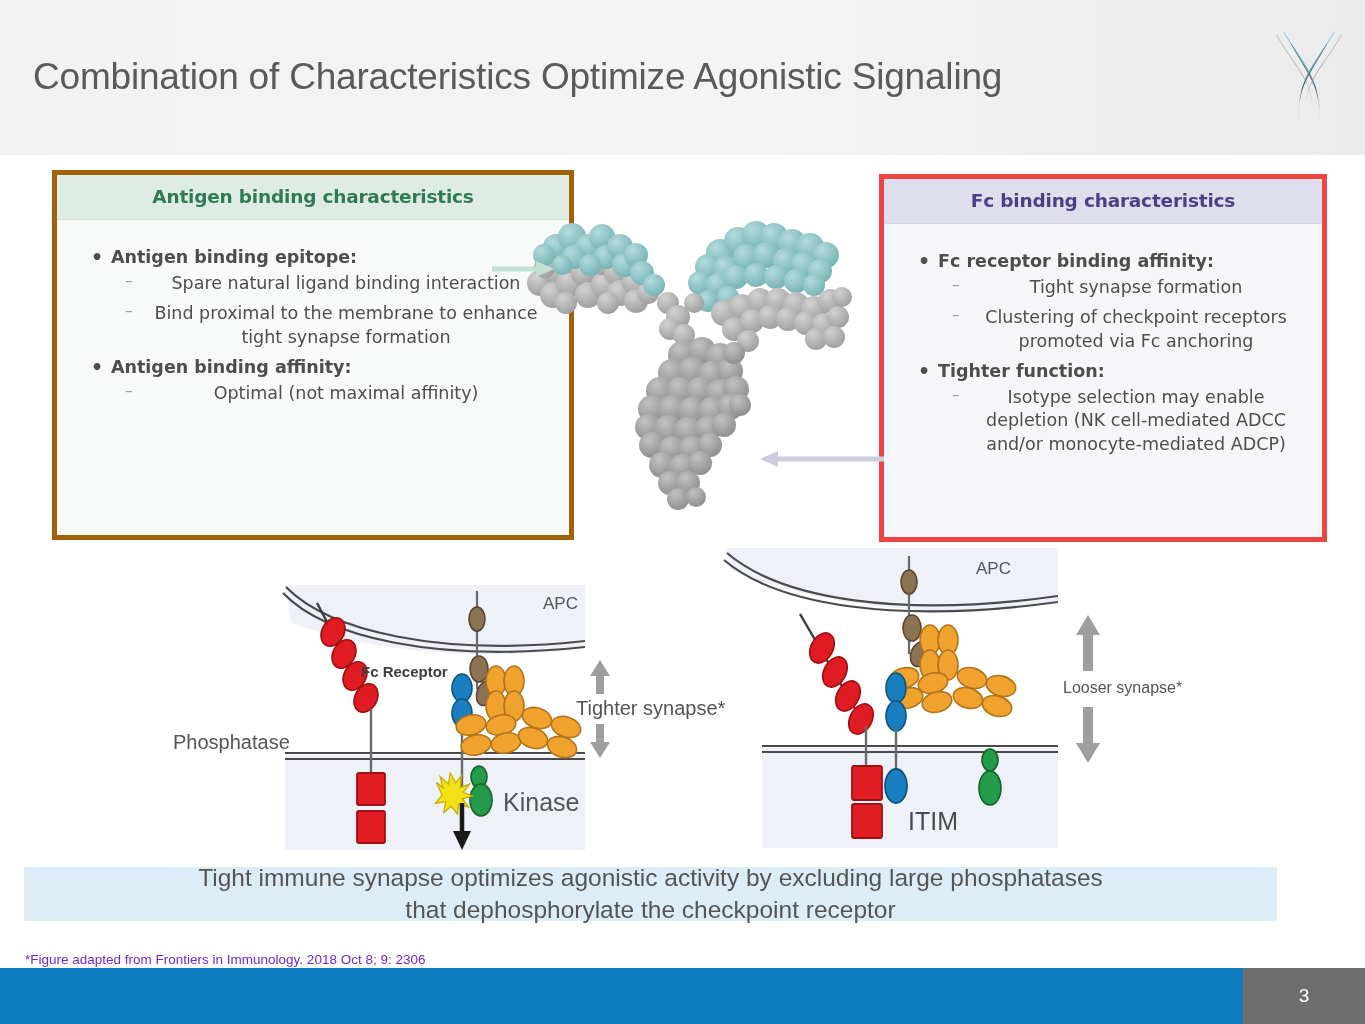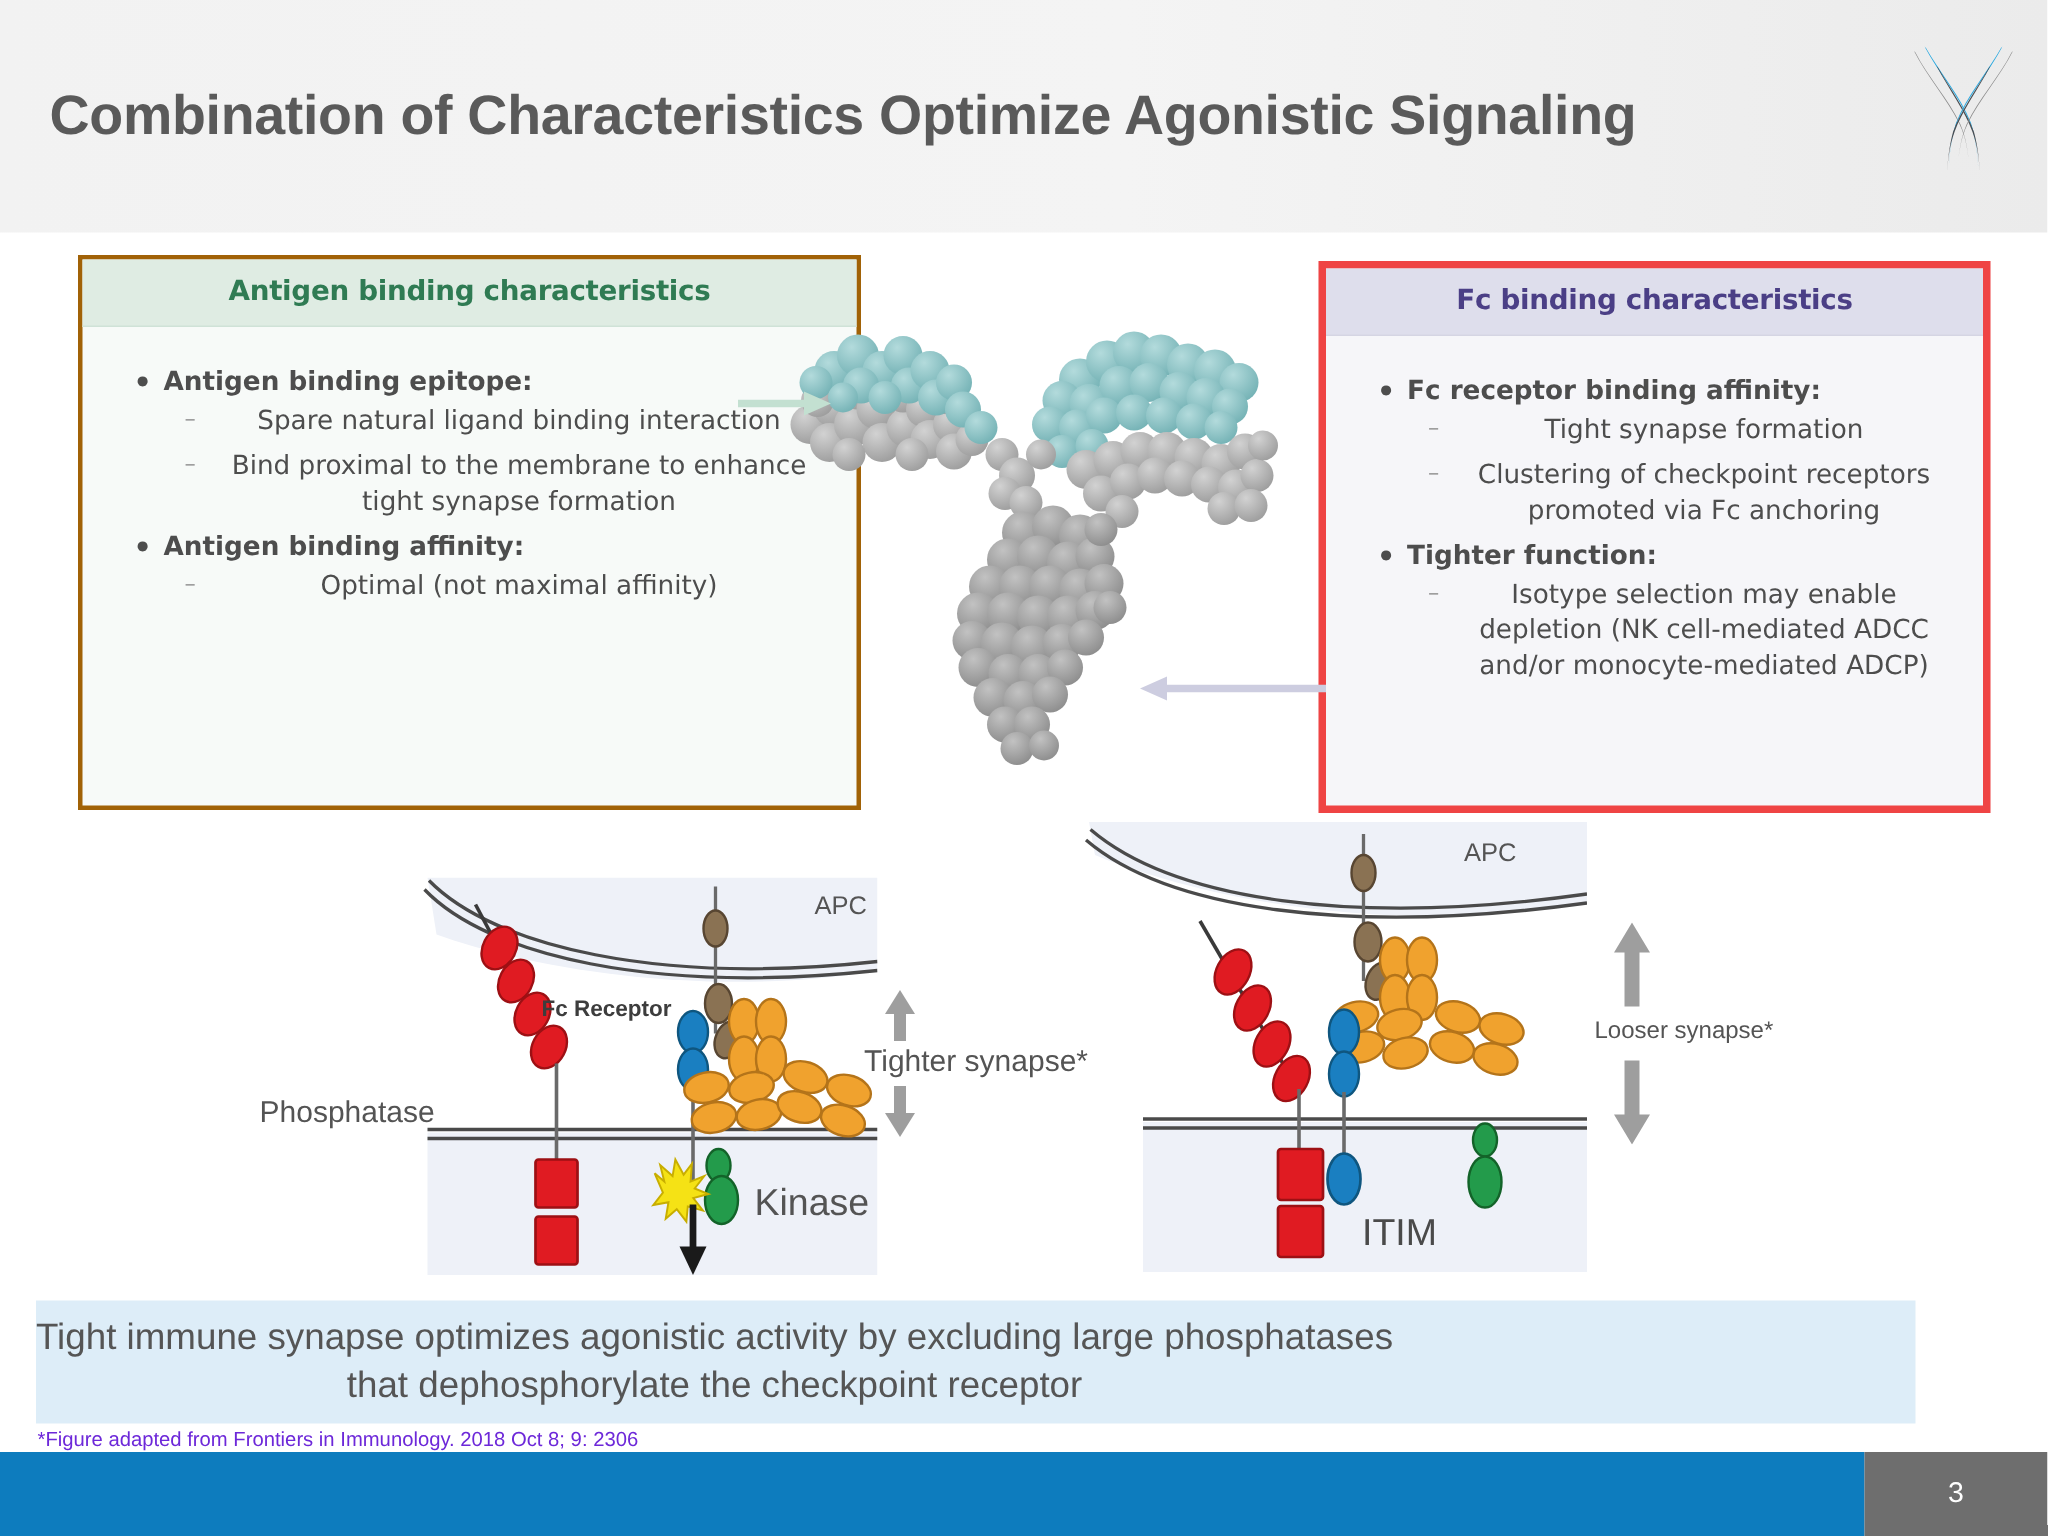--- a/index.html
+++ b/index.html
@@ -12,37 +12,37 @@
   #slide{position:absolute;inset:0;background:#ffffff;}
 
   
   .title-band{
     position:absolute;left:0;top:0;width:1365px;height:155px;
     background:linear-gradient(to right,#f2f2f2 0%,#f4f4f4 55%,#ebebeb 100%);
   }
   .slide-title{
     position:absolute;left:33px;top:56px;width:1210px;
     font-family:"Liberation Sans",sans-serif;
-    font-size:37px;font-weight:700;color:#5a5a5a;
+    font-size:37px;font-weight:400;color:#5a5a5a;
     letter-spacing:-0.2px;white-space:nowrap;
   }
   .logo{position:absolute;left:1268px;top:20px;width:82px;height:105px;}
 
   
   .infobox{position:absolute;box-sizing:border-box;}
   .ib-head{
     box-sizing:border-box;width:100%;
     text-align:center;font-size:18.5px;font-weight:bold;
     font-family:"DejaVu Sans",sans-serif;
     padding:11px 4px 12px 4px;letter-spacing:-0.2px;
   }
   .ib-body{box-sizing:border-box;width:100%;padding:14px 12px 10px 12px;}
 
   .box-left{left:52px;top:170px;width:522px;height:370px;
-    border:3px solid #a16207;background:#f7faf8;}
+    border:5px solid #a16207;background:#f7faf8;}
   .box-left .ib-head{background:#dfece3;color:#2f7b53;border-bottom:1px solid #cfe2d7;}
   .box-right{left:879px;top:174px;width:448px;height:368px;
     border:5px solid #ef4444;background:#f6f6f9;}
   .box-right .ib-head{background:#dedeec;color:#4b3f86;border-bottom:1px solid #d5d5e3;}
 
   ul.lvl1{list-style:none;margin:12px;padding:0;}
   ul.lvl1 > li{
     position:relative;padding-left:30px;margin:0 0 4px 0;
     font-family:"DejaVu Sans",sans-serif;
     font-size:17.5px;font-weight:bold;color:#4d4d4d;line-height:1.32;
@@ -80,23 +80,23 @@
   .lbl-kinase{left:503px;top:788px;font-size:25px;}
   .lbl-tighter{left:576px;top:697px;font-size:20px;}
   .lbl-looser{left:1063px;top:679px;font-size:16px;}
 
   .syn-arrows{position:absolute;}
   .arr-tight{left:586px;top:660px;width:28px;height:98px;}
   .arr-loose{left:1072px;top:615px;width:32px;height:148px;}
 
   
   .caption-box{
-    position:absolute;left:24px;top:867px;width:1253px;height:82px;
+    position:absolute;left:24px;top:867px;width:1253px;height:54px;
     background:#ddedf8;box-sizing:border-box;
-    display:flex;align-items:center;justify-content:flex-start;
+    display:flex;align-items:center;justify-content:center;
   }
   .caption-text{
     text-align:center;font-family:"Liberation Sans",sans-serif;
     font-size:24.5px;color:#555555;line-height:1.32;
   }
   .footnote{
     position:absolute;left:25px;top:952px;
     font-family:"Liberation Sans",sans-serif;
     font-size:13.5px;color:#6d28d9;white-space:nowrap;
   }

